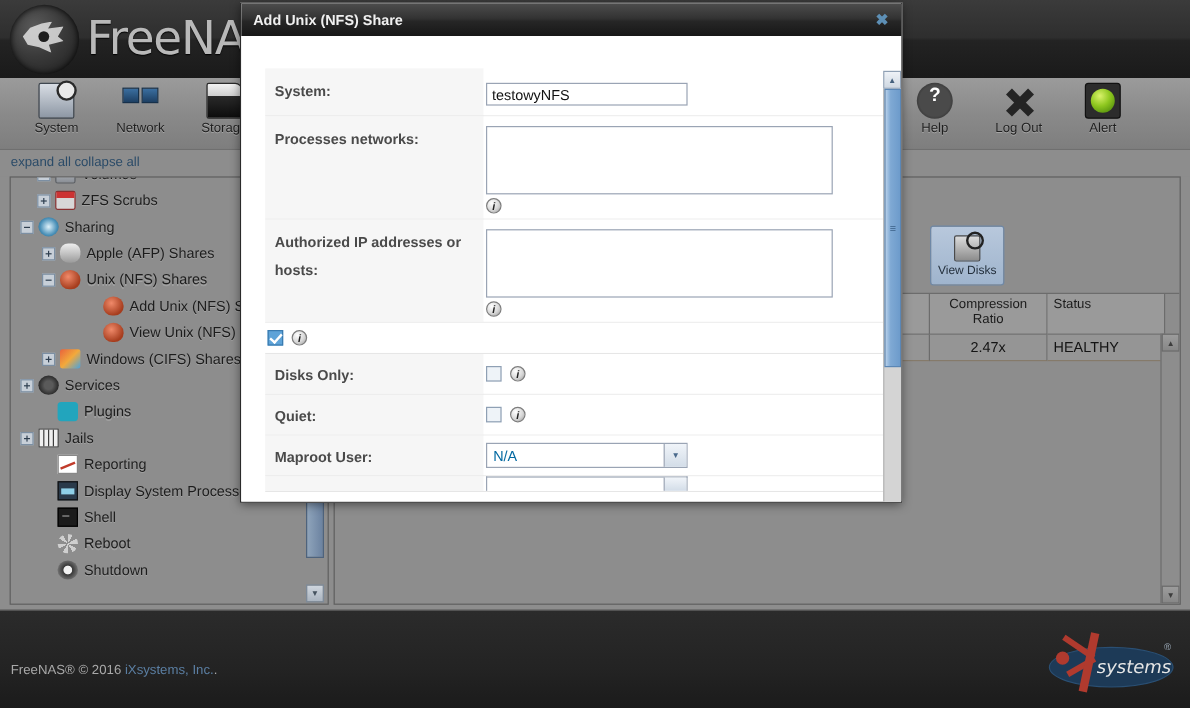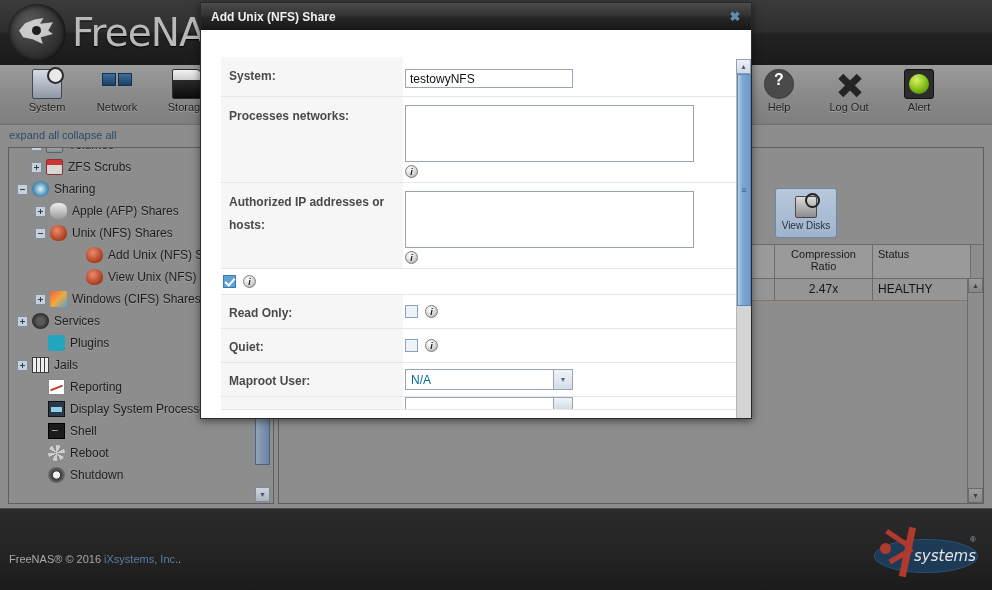--- a/index.html
+++ b/index.html
@@ -676,21 +676,21 @@
         </div>
 
         <div class="frow">
           <div class="fv" style="align-items:center;padding-top:6px;padding-bottom:6px">
             <span class="cbx on"></span>
             <span class="infoico">i</span>
           </div>
         </div>
 
         <div class="frow">
-          <div class="fl" style="line-height:14px;padding-top:11px">Read Only:</div>
+          <div class="fl" style="line-height:14px;padding-top:11px">Disks Only:</div>
           <div class="fv" style="align-items:center;padding-top:6px;padding-bottom:6px">
             <span class="cbx"></span>
             <span class="infoico">i</span>
           </div>
         </div>
 
         <div class="frow">
           <div class="fl" style="line-height:14px;padding-top:11px">Quiet:</div>
           <div class="fv" style="align-items:center;padding-top:6px;padding-bottom:6px">
             <span class="cbx"></span>

